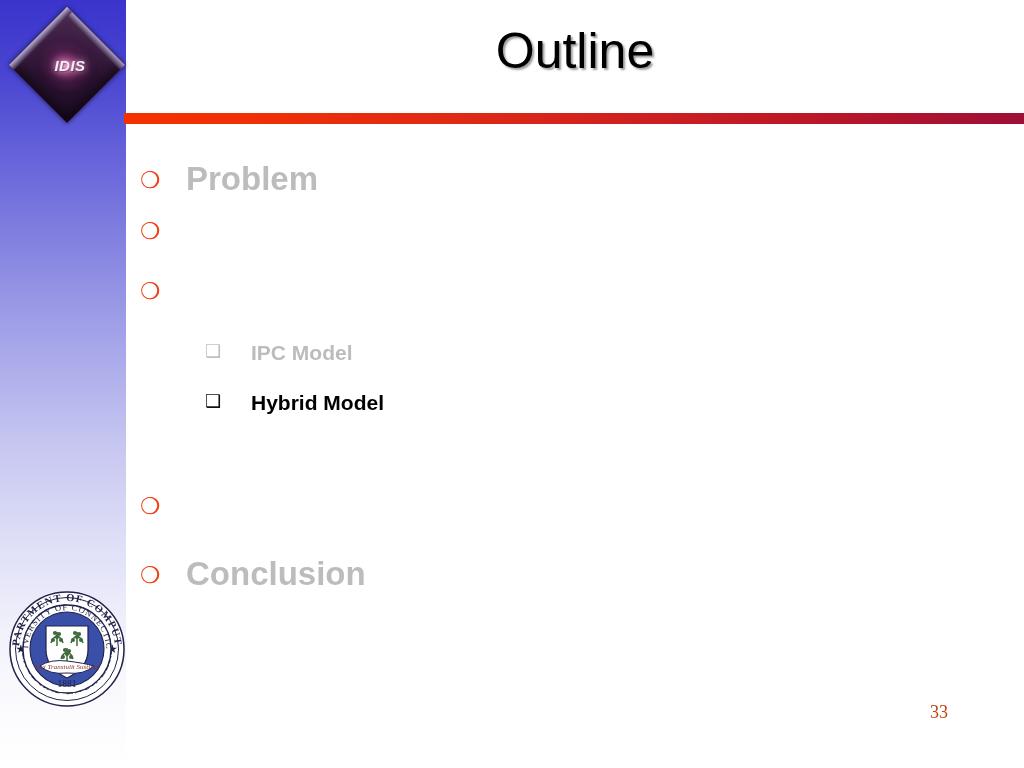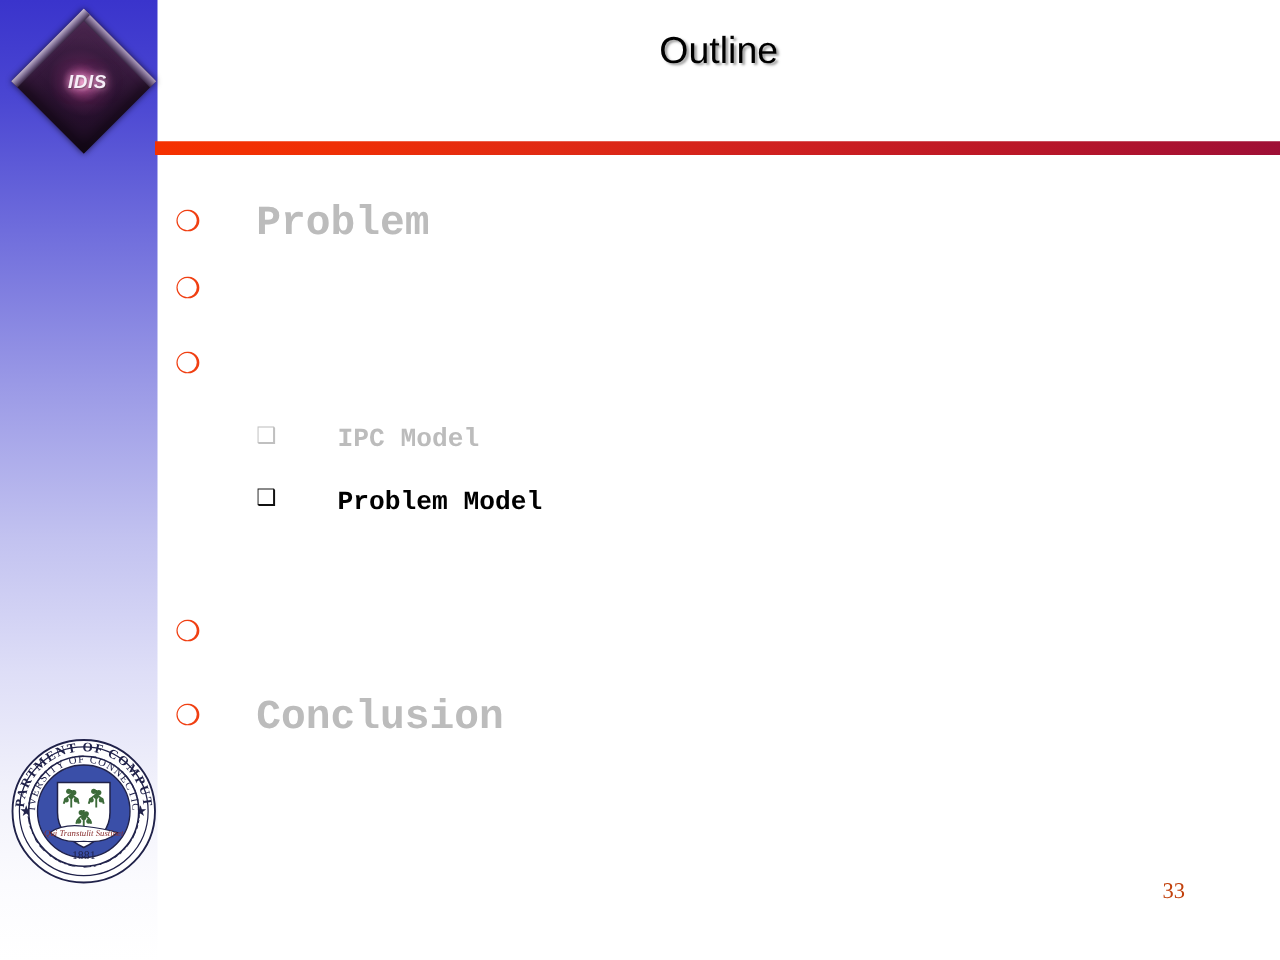--- a/index.html
+++ b/index.html
@@ -95,21 +95,21 @@
     pointer-events: none;
   }
 
   
   #slide-title {
     position: absolute;
     left: 126px; top: 26px;
     width: 898px;
     text-align: center;
     font-family: "Liberation Sans", "DejaVu Sans", sans-serif;
-    font-size: 30px;
+    font-size: 50px;
     font-weight: normal;
     color: #000000;
     text-shadow: 2px 2px 2px rgba(120,120,120,0.72);
     letter-spacing: 0px;
     line-height: 1;
   }
 
   
   #title-rule {
     position: absolute;
@@ -157,24 +157,23 @@
   }
   .marker-square {
     font-size: 18px;
     position: relative;
     top: -3px;
   }
   .marker-square.dim   { color: #c0c0c0; }
   .marker-square.solid { color: #111111; }
 
   .bullet-text {
-    font-family: Liberation Mono, monospace;
+    font-family: Liberation Sans, sans-serif;
     font-weight: bold;
     line-height: 1;
-    margin-left: 19px;
   }
   .level-1 .bullet-text { font-size: 33px; }
   .level-2 .bullet-text { font-size: 21px; text-align: right; }
   .dim   { color: #bcbcbc; }
   .solid { color: #000000; }
 
   
   #uconn-seal {
     position: absolute;
     left: 6px; top: 588px;
@@ -224,21 +223,21 @@
     <span class="marker marker-circle">❍</span>
   </div>
 
   <div class="bullet-row level-2">
     <span class="marker marker-square dim">❑</span>
     <span class="bullet-text dim">IPC Model</span>
   </div>
 
   <div class="bullet-row level-2">
     <span class="marker marker-square solid">❑</span>
-    <span class="bullet-text solid">Problem Model</span>
+    <span class="bullet-text solid">Hybrid Model</span>
   </div>
 
   <div class="spacer-row"></div>
 
   <div class="bullet-row level-1">
     <span class="marker marker-circle">❍</span>
   </div>
 
   <div class="bullet-row level-1">
     <span class="marker marker-circle">❍</span>

